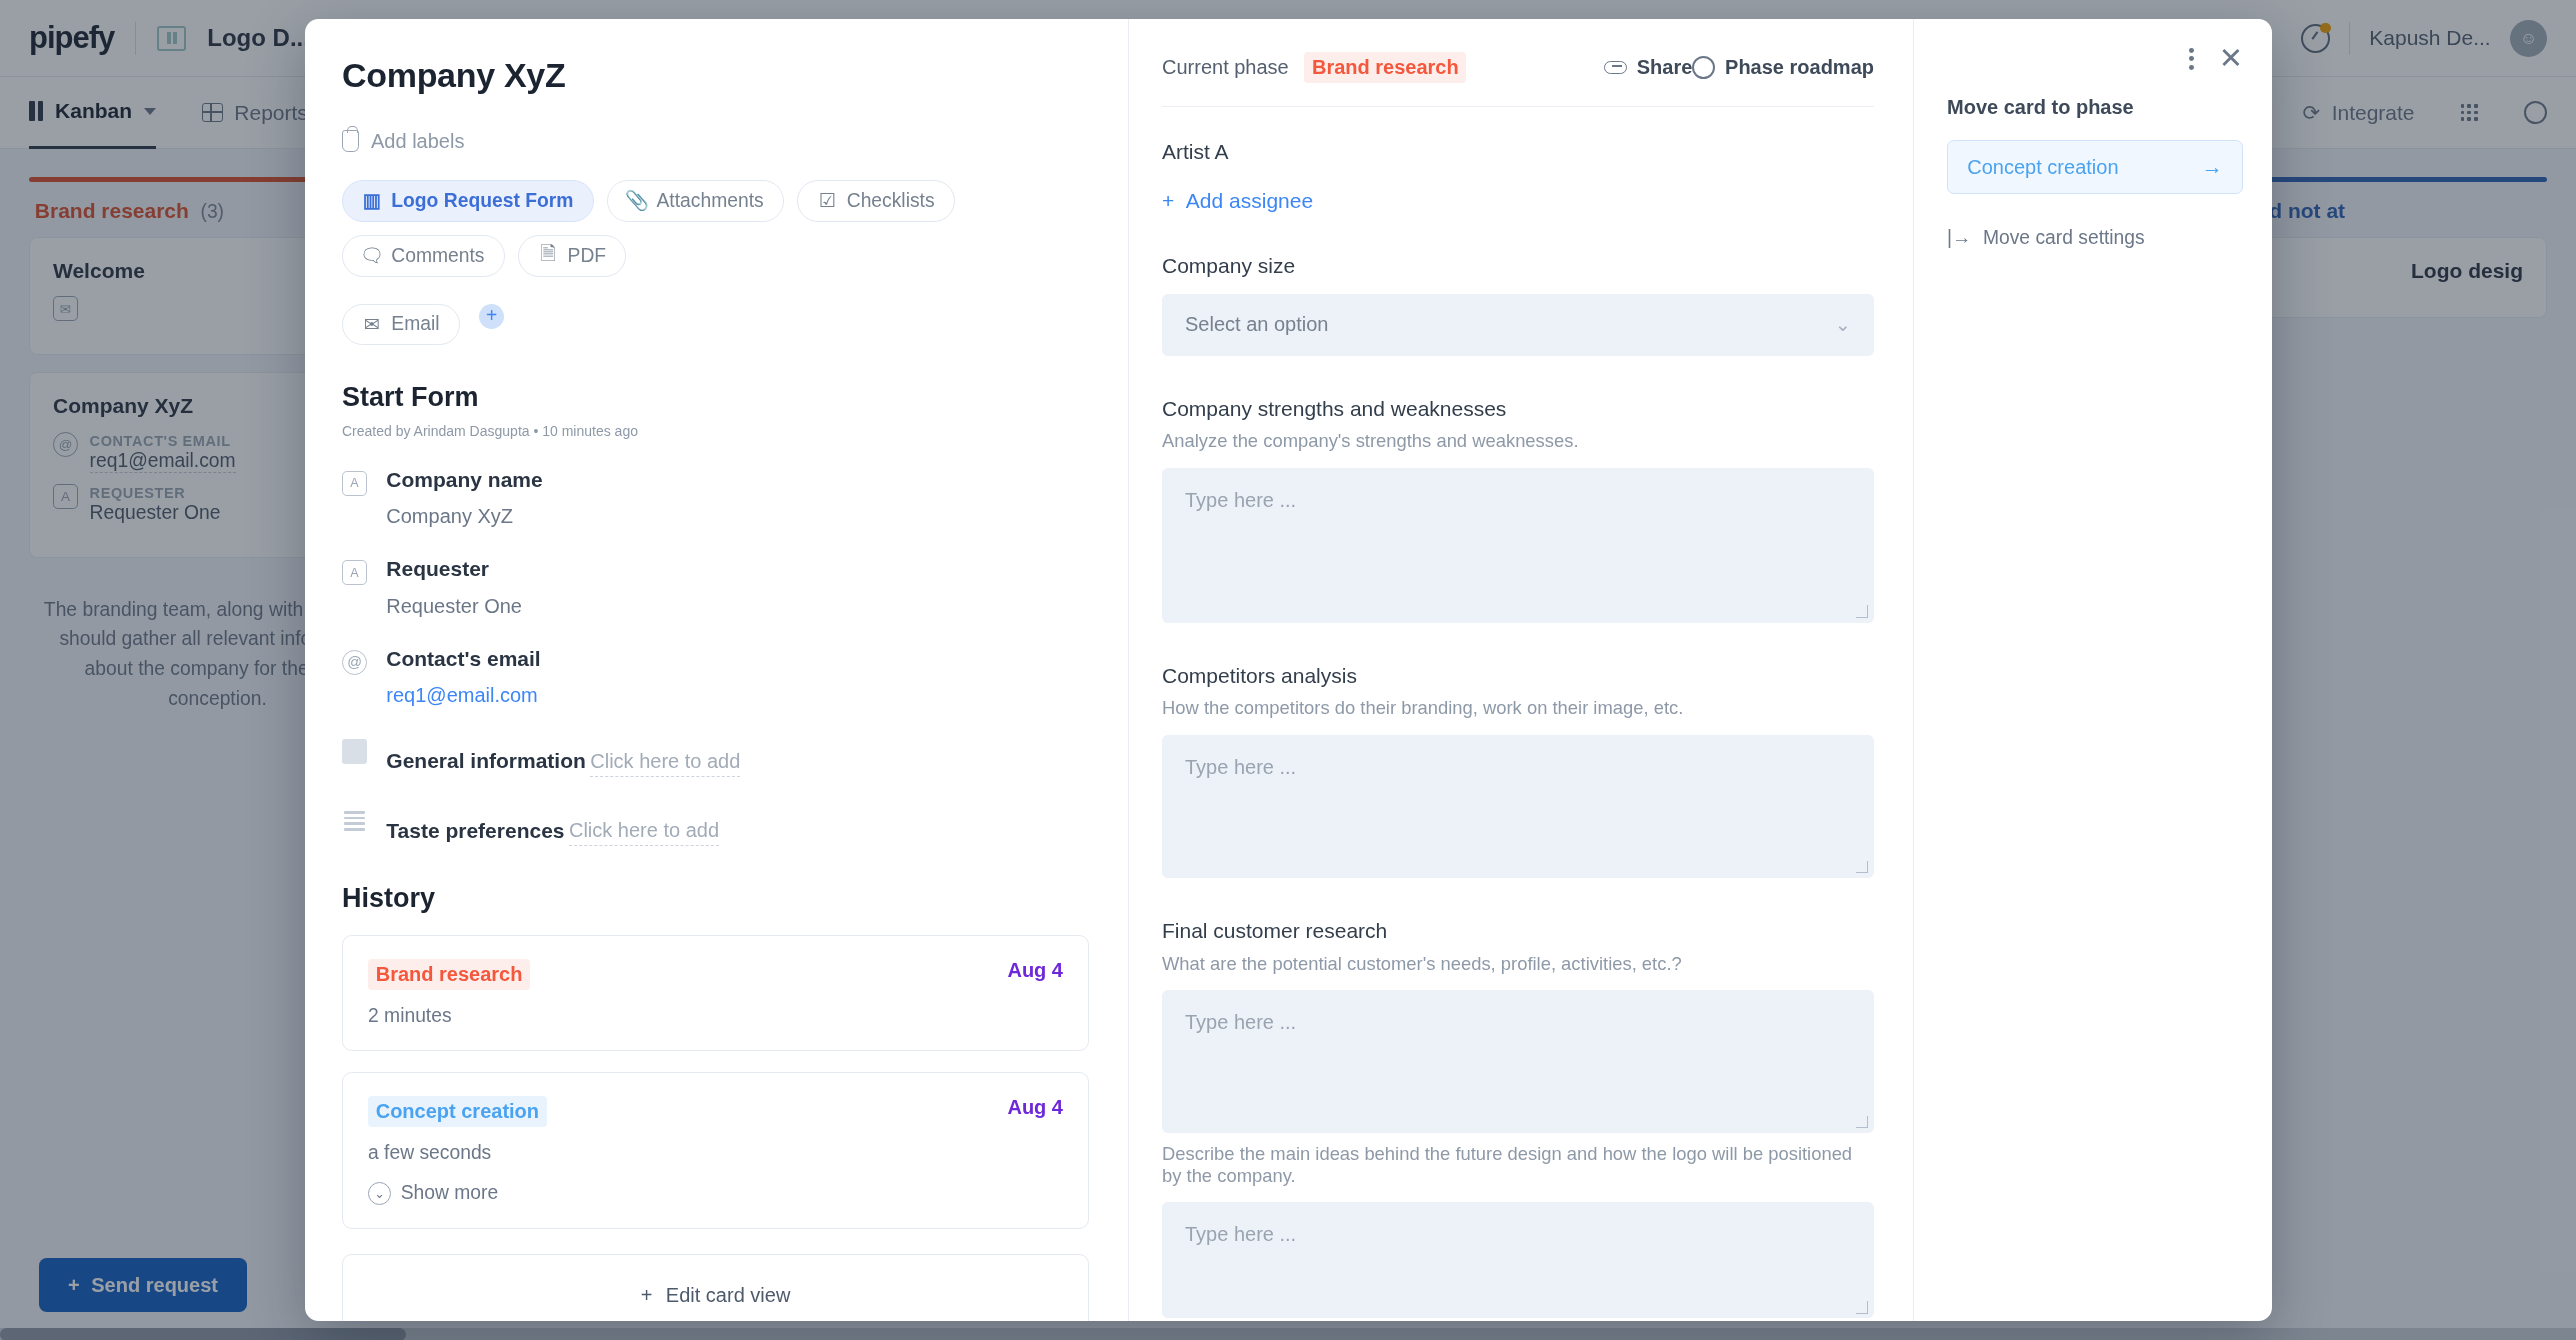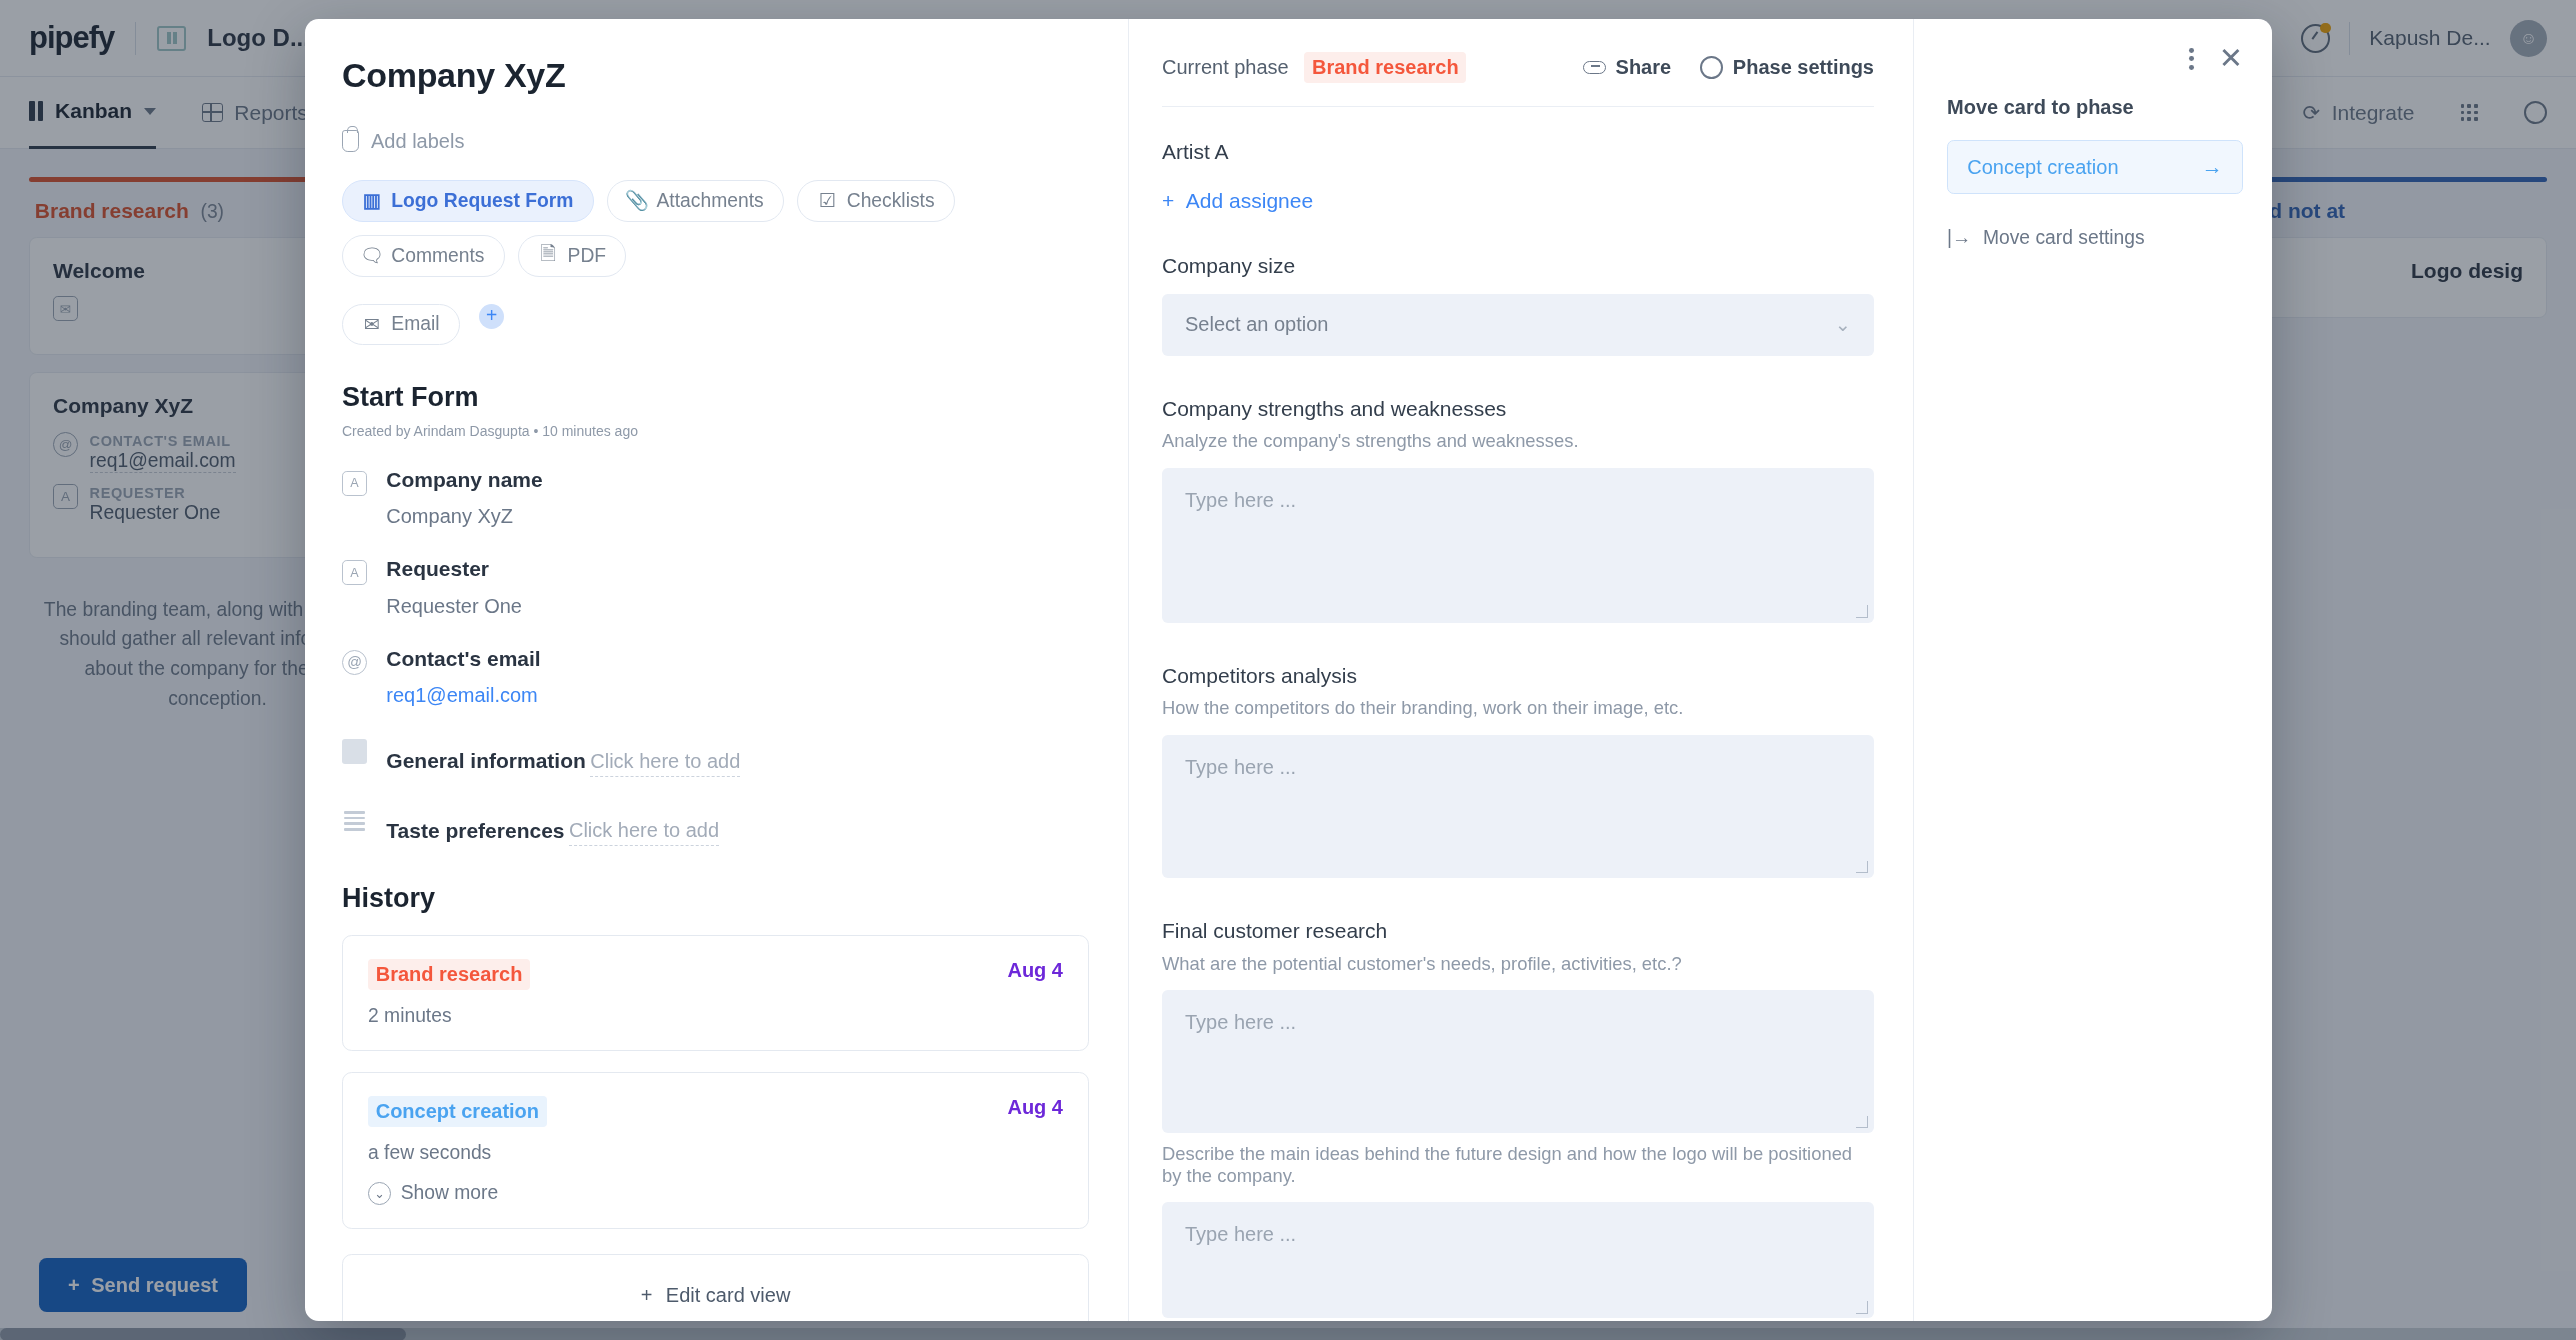--- a/index.html
+++ b/index.html
@@ -166,21 +166,21 @@
   .circ-chev { width:23px;height:23px;border:1.4px solid #9aa5b3;border-radius:50%;display:flex;align-items:center;justify-content:center;font-size:12.6px;color:#6b7788;}
 
   .edit-view {
     border:1px solid #e4e9f0;border-radius:9.7px;margin-top:25px;height:83px;
     display:flex;align-items:center;justify-content:center;gap:13.5px;font-size:20px;color:#4d5a6b;
   }
 
   
   .rp-head { display:flex;align-items:center;gap:15.5px;padding-bottom:23px;border-bottom:1px solid #eaeef4;}
   .rp-cur { font-size:20px;color:#54606f;}
-  .rp-actions { margin-left:auto;display:flex;align-items:center;gap:29px;}
+  .rp-actions { margin-left:auto;display:flex;align-items:center;}
   .rp-act { display:flex;align-items:center;gap:9.7px;font-size:20px;color:#3e4a59;font-weight:600;}
   .link-ic { width:23px;height:12.6px;border:1.9px solid #6b7788;border-radius:6.8px;position:relative;}
   .link-ic::after{content:'';position:absolute;left:6.8px;top:2.9px;width:9.7px;height:1.9px;background:#6b7788;}
   .gear2 { width:23px;height:23px;border:2.9px solid #6b7788;border-radius:50%;}
 
   .assignee { font-size:21px;color:#333e4c;margin-top:33px;}
   .add-assignee { display:flex;align-items:center;gap:11.6px;color:#3c86f5;font-size:21px;margin-top:25px;}
 
   .flabel { font-size:21px;color:#333e4c;margin-top:41px;}
   .fhelp { font-size:18.4px;color:#8e99a8;margin-top:9.7px;}
@@ -456,21 +456,21 @@
       <div class="rp-head">
         <span class="rp-cur">Current phase</span>
         <span class="badge red">Brand research</span>
         <span class="rp-actions">
           <span class="rp-act">
             <span class="link-ic"></span>
             <span>Share</span>
           </span>
           <span class="rp-act">
             <span class="gear2"></span>
-            <span>Phase settings</span>
+            <span>Phase roadmap</span>
           </span>
         </span>
       </div>
 
       <div class="assignee">Artist A</div>
       <div class="add-assignee">
         <span>+</span>
         <span>Add assignee</span>
       </div>
 

